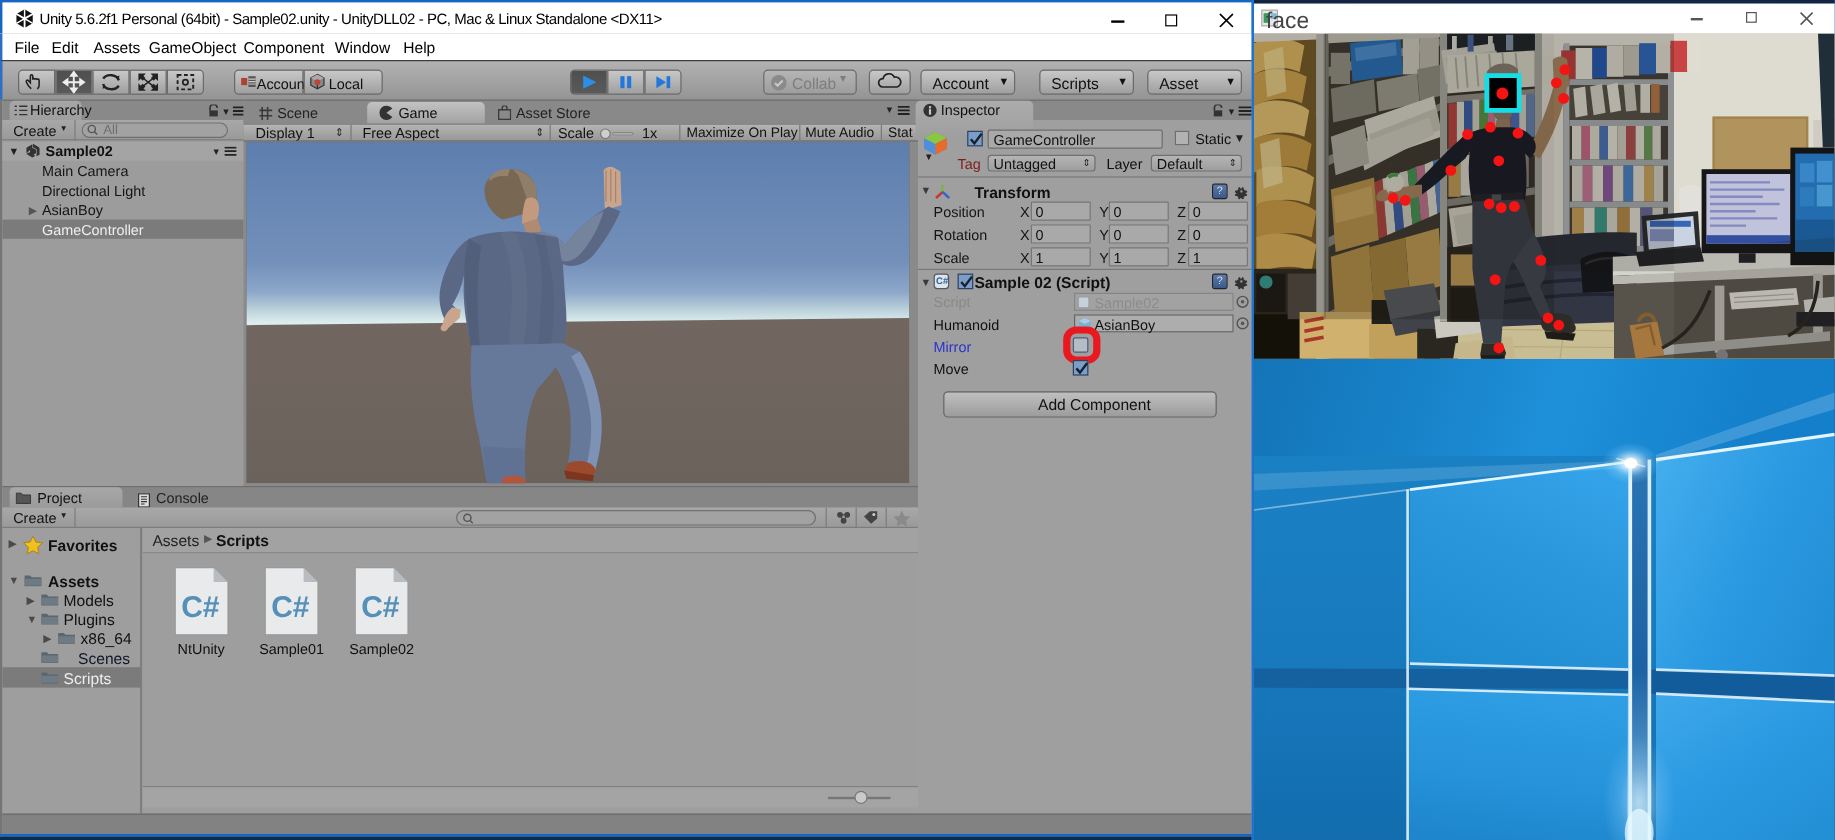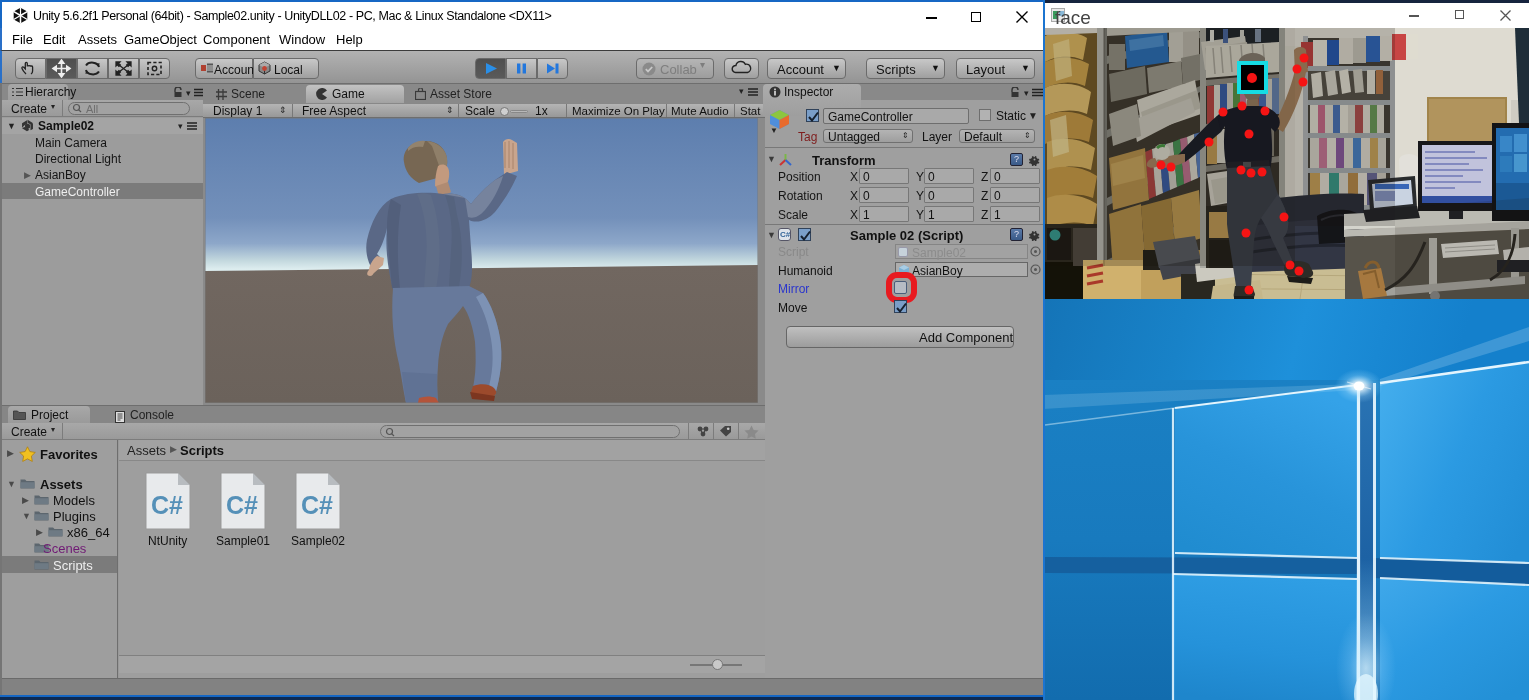--- a/index.html
+++ b/index.html
@@ -255,21 +255,21 @@
 
       <div class="tbtn" style="left:765px; width:79px; border-radius:4px;">
         <span style="position:absolute;left:9px;top:3px;font-size:13px;color:#111;">Account</span>
         <span style="position:absolute;left:64px;top:4px;font-size:9px;color:#111;">▼</span>
       </div>
       <div class="tbtn" style="left:864px; width:79px; border-radius:4px;">
         <span style="position:absolute;left:9px;top:3px;font-size:13px;color:#111;">Scripts</span>
         <span style="position:absolute;left:64px;top:4px;font-size:9px;color:#111;">▼</span>
       </div>
       <div class="tbtn" style="left:954px; width:79px; border-radius:4px;">
-        <span style="position:absolute;left:9px;top:3px;font-size:13px;color:#111;">Layout</span>
+        <span style="position:absolute;left:9px;top:3px;font-size:13px;color:#111;">Asset</span>
         <span style="position:absolute;left:64px;top:4px;font-size:9px;color:#111;">▼</span>
       </div>
     </div>
 
     <div id="hierarchy" class="panel" style="left:2px; top:83px; width:201px; height:322px;">
       <div class="tabrow"></div>
       <div class="tab" style="left:6px; width:60px;">
         <svg width="11" height="10" style="position:absolute;left:4px;top:3px;">
             <g stroke="#333" stroke-width="1.2">
               <path d="M0 1.5h2 M4 1.5h7 M0 5h2 M4 5h7 M0 8.5h2 M4 8.5h7"></path>
@@ -543,21 +543,21 @@
 
       <span style="position:absolute;left:2px;top:147px;font-size:9px;color:#3a3a3a;">▼</span>
       <div class="abs" style="left:13px;top:145px;width:13px;height:13px;border:1px solid #556;border-radius:3px;background:#dde4ea;">
           <span style="position:absolute;left:1px;top:1px;font-size:8px;font-weight:bold;color:#369;">C#</span>
         </div>
       <div class="abs" style="left:33px;top:145px;width:13px;height:13px;background:#7a9ec8;border:1px solid #30425a;">
         <svg width="13" height="13">
             <path d="M2 6 L5 9.5 L11 1.5" stroke="#16202e" stroke-width="2" fill="none"></path>
           </svg>
       </div>
-      <span style="position:absolute;left:37px;top:145px;font-size:13px;font-weight:bold;color:#111;padding-left:48px;">Sample 02 (Script)</span>
+      <span style="position:absolute;left:47px;top:145px;font-size:13px;font-weight:bold;color:#111;">Sample 02 (Script)</span>
       <div class="abs" style="left:245px;top:145px;width:13px;height:13px;background:linear-gradient(#5a7aa8,#3a5a88);border:1px solid #223;border-radius:2px;">
           <span style="position:absolute;left:3px;top:0px;font-size:9px;color:#dde;">?</span>
         </div>
       <svg width="13" height="13" style="position:absolute;left:263px;top:145px;" viewBox="0 0 16 16">
           <path fill="#333" d="M8 4.5 l1-2 2 .7 0 2.2 1.6 1.6 2.2 0 .7 2-2 1 0 1 2 1-.7 2-2.2 0-1.6 1.6 0 2.2-2 .7-1-2-1 0-1 2-2-.7 0-2.2-1.6-1.6-2.2 0-.7-2 2-1 0-1-2-1 .7-2 2.2 0 1.6-1.6 0-2.2 2-.7 1 2z M8 6.5 a1.5 1.5 0 1 0 0 3 a1.5 1.5 0 1 0 0-3" transform="scale(0.8) translate(2,2)"></path>
         </svg>
       <div class="abs" style="left:13px;top:162px;font-size:12px;color:#898989;">Script</div>
       <div class="abs" style="left:130px;top:161px;width:133px;height:15px;background:#a2a2a2;border:1px solid #858585;">
         <div class="abs" style="left:2px;top:2px;width:10px;height:10px;border:1px solid #99a;border-radius:2px;background:#c6d2da;"></div>
         <span style="position:absolute;left:16px;top:1px;font-size:12px;color:#8c8c8c;">Sample02</span>
@@ -581,28 +581,28 @@
       <div class="abs" style="left:13px;top:199px;font-size:12px;color:#2a35cc;">Mirror</div>
       <div class="abs" style="left:129px;top:198px;width:13px;height:13px;background:#b6bcc4;border:1.5px solid #4a5e7a;border-radius:2px;"></div>
       <div class="abs" style="left:121px;top:189px;width:31px;height:31px;border:6.5px solid #e81a20;border-radius:11px;"></div>
       <div class="abs" style="left:13px;top:218px;font-size:12px;color:#111;">Move</div>
       <div class="abs" style="left:129px;top:217px;width:13px;height:13px;background:#7a9ec8;border:1px solid #30425a;">
         <svg width="13" height="13">
             <path d="M2 6 L5 9.5 L11 1.5" stroke="#16202e" stroke-width="2" fill="none"></path>
           </svg>
       </div>
 
-      <div class="abs" style="left:21px;top:243px;width:228px;height:22px;background:linear-gradient(#c0c0c0,#9c9c9c);border:1px solid #666;border-radius:4px;text-align:right;padding-left:24px;">
+      <div class="abs" style="left:21px;top:243px;width:228px;height:22px;background:linear-gradient(#c0c0c0,#9c9c9c);border:1px solid #666;border-radius:4px;text-align:center;padding-left:24px;">
         <span style="font-size:13px;color:#111;line-height:21px;">Add Component</span>
       </div>
     </div>
 
     <div id="project" class="panel" style="left:2px; top:405px; width:763px; height:273px; background:#9e9e9e;">
       <div class="tabrow" style="height:18px; background:#868686;"></div>
-      <div class="tab" style="left:6px; width:82px; height:17px; background:linear-gradient(#a8a8a8,#9a9a9a);">
+      <div class="tab" style="left:6px; width:94px; height:17px; background:linear-gradient(#a8a8a8,#9a9a9a);">
         <svg width="13" height="11" style="position:absolute;left:5px;top:3px;">
             <path d="M0.5 2 h4 l1.5 1.5 h6.5 v7 h-12 z" fill="#555" stroke="#333" stroke-width="0.8"></path>
           </svg>
         <span style="position:absolute;left:23px;top:2px;font-size:12px;">Project</span>
       </div>
       <svg width="10" height="12" style="position:absolute;left:113px;top:6px;">
           <rect x="0.5" y="0.5" width="9" height="11" fill="#ddd" stroke="#333"></rect>
           <path d="M2.5 3h5 M2.5 5h5 M2.5 7h5 M2.5 9h3" stroke="#333" stroke-width="0.9"></path>
         </svg>
       <span style="position:absolute;left:128px;top:3px;font-size:12px;color:#222;">Console</span>
@@ -662,21 +662,21 @@
       <span class="trirt" style="left:34px;top:122px;">▶</span>
       <svg class="folder" style="left:46px;top:121px;" viewBox="0 0 15 11">
           <path d="M0.5 1.5 h4.5 l1.5 1.5 h8 v7.5 h-14 z" fill="#5c666e"></path>
           <path d="M0.5 4.2 h14 v5.8 h-14 z" fill="#6e7a84"></path>
         </svg>
       <span style="position:absolute;left:65px;top:120px;font-size:13px;color:#111;">x86_64</span>
       <svg class="folder" style="left:32px;top:137px;" viewBox="0 0 15 11">
           <path d="M0.5 1.5 h4.5 l1.5 1.5 h8 v7.5 h-14 z" fill="#5c666e"></path>
           <path d="M0.5 4.2 h14 v5.8 h-14 z" fill="#6e7a84"></path>
         </svg>
-      <span style="position:absolute;left:41px;top:136px;font-size:13px;color:#701a75;">Scenes</span>
+      <span style="position:absolute;left:63px;top:136px;font-size:13px;color:#0f172a;">Scenes</span>
       <div class="abs" style="left:0;top:151px;width:115px;height:17px;background:#7b7b7b;">
         <svg class="folder" style="left:32px;top:3px;" viewBox="0 0 15 11">
             <path d="M0.5 1.5 h4.5 l1.5 1.5 h8 v7.5 h-14 z" fill="#5c666e"></path>
             <path d="M0.5 4.2 h14 v5.8 h-14 z" fill="#6e7a84"></path>
           </svg>
         <span style="position:absolute;left:51px;top:2px;font-size:13px;color:#eee;">Scripts</span>
       </div>
 
       <div class="abs" style="left:115px;top:35px;width:2px;height:238px;background:#999;border-left:1px solid #6e6e6e;"></div>
 

